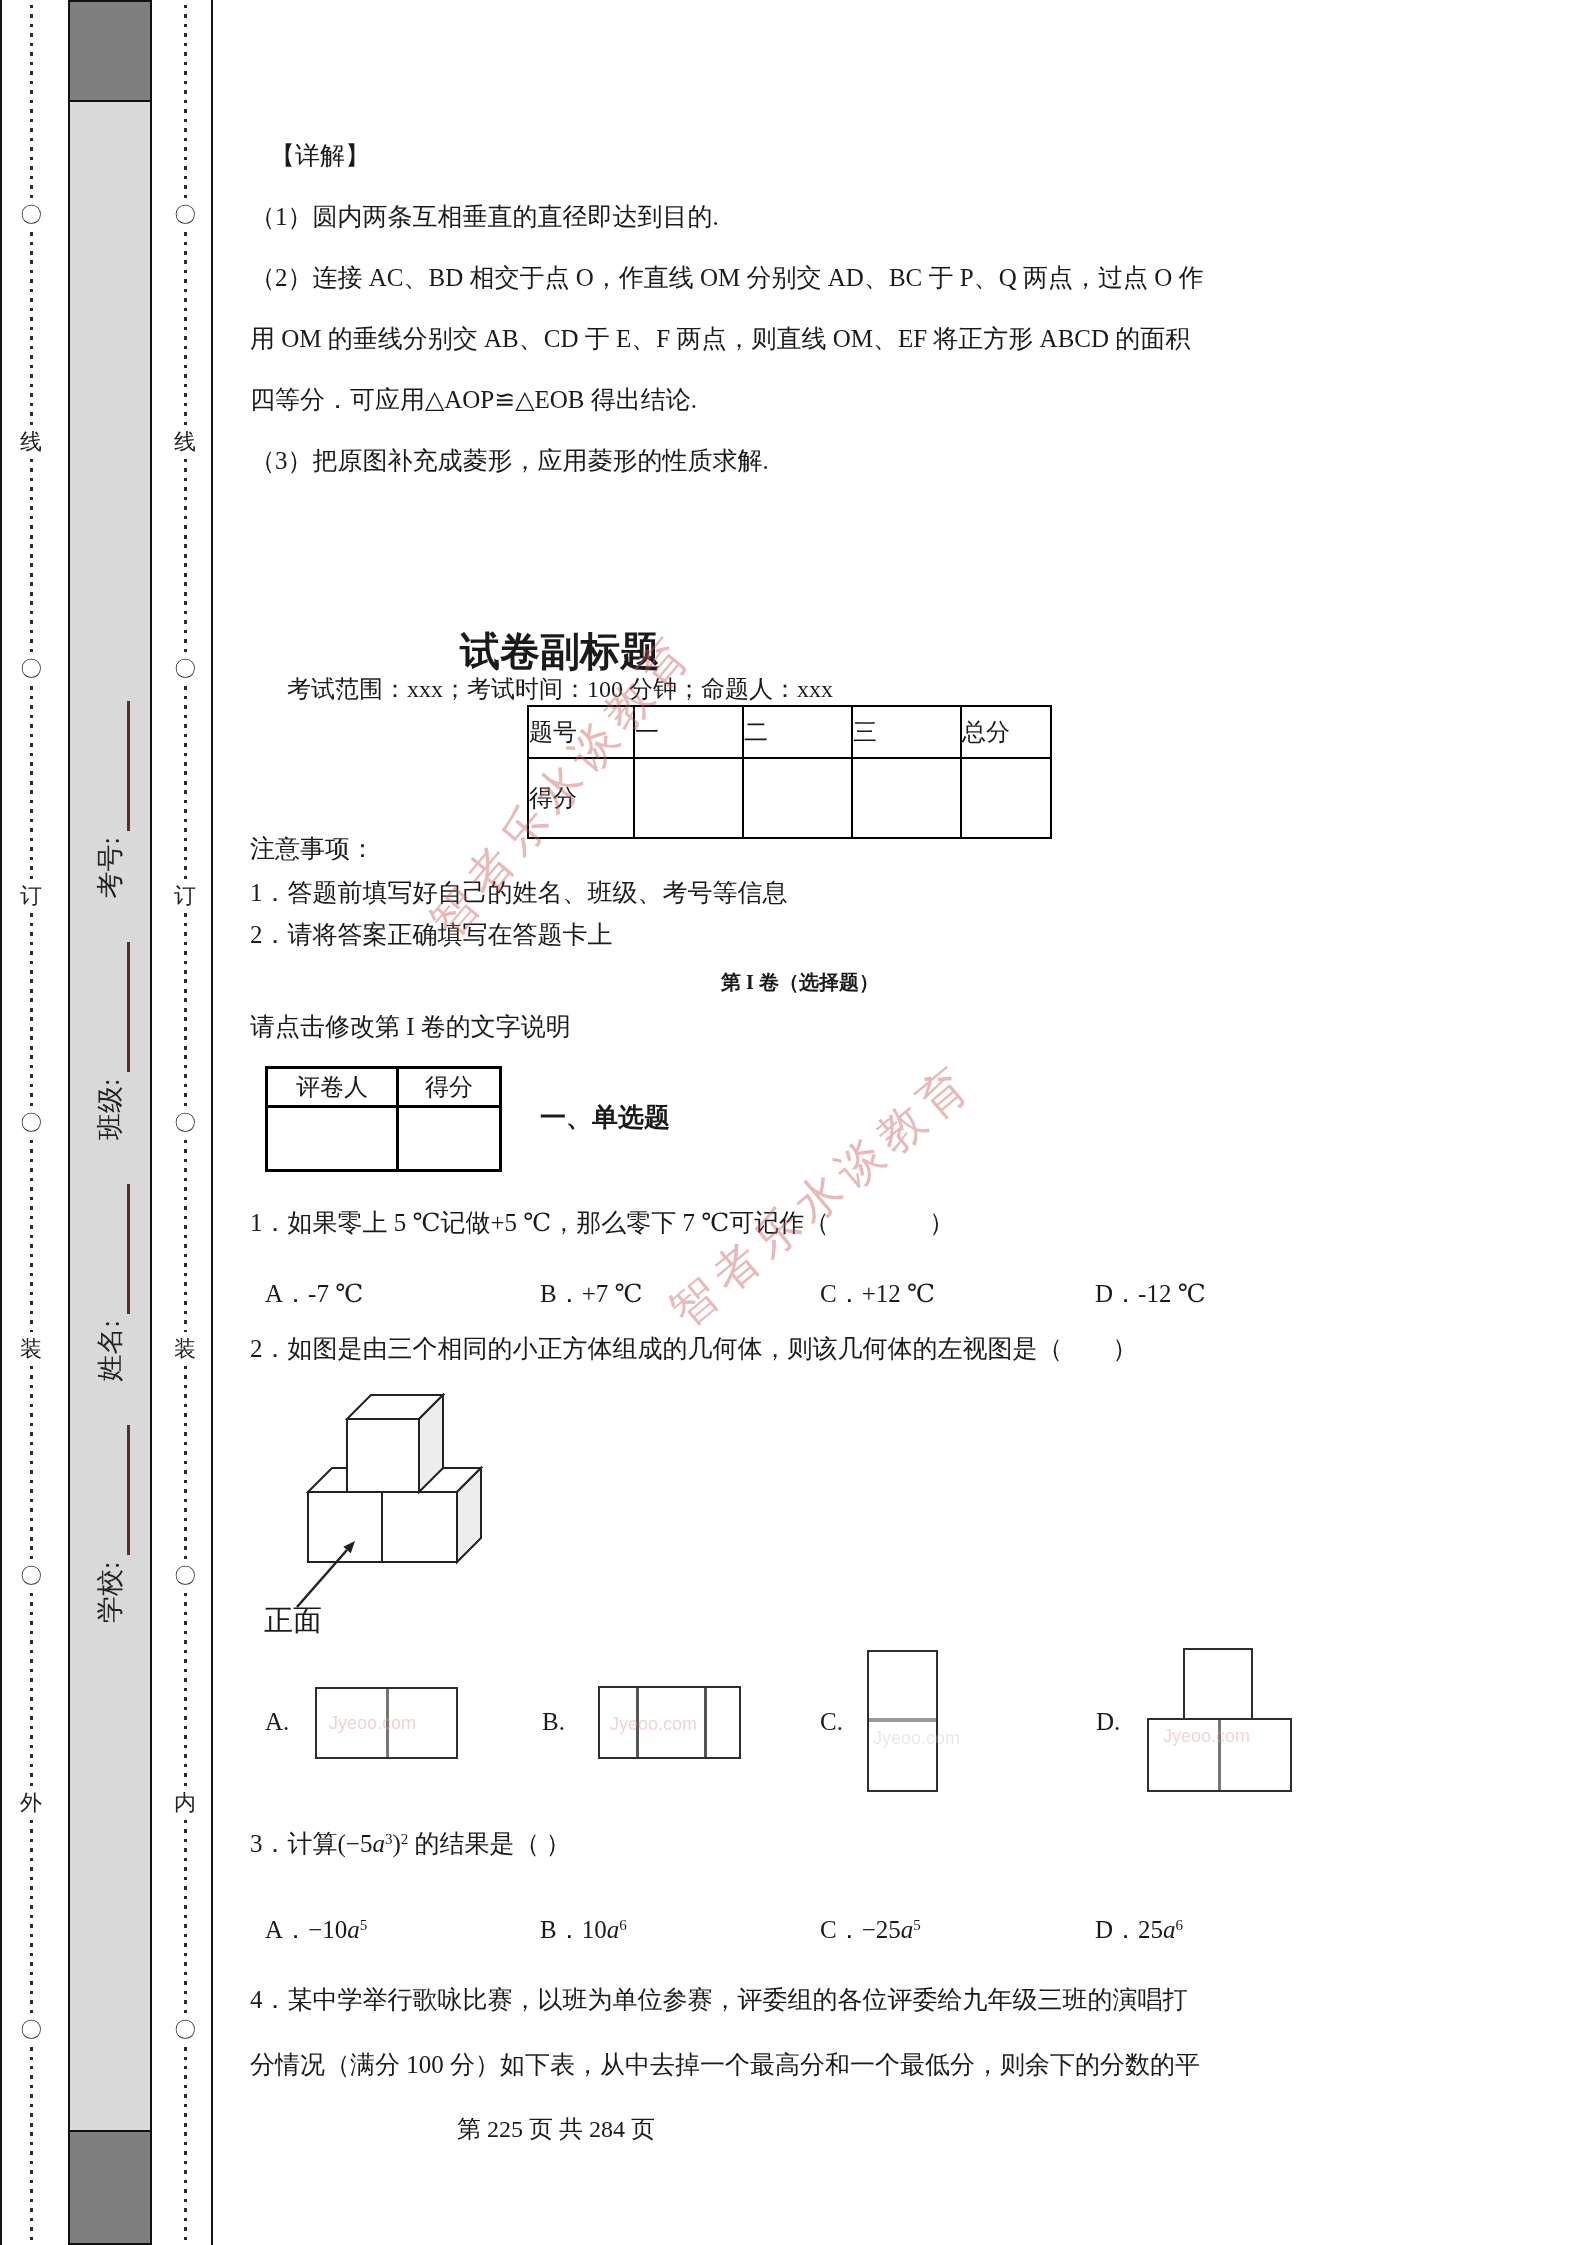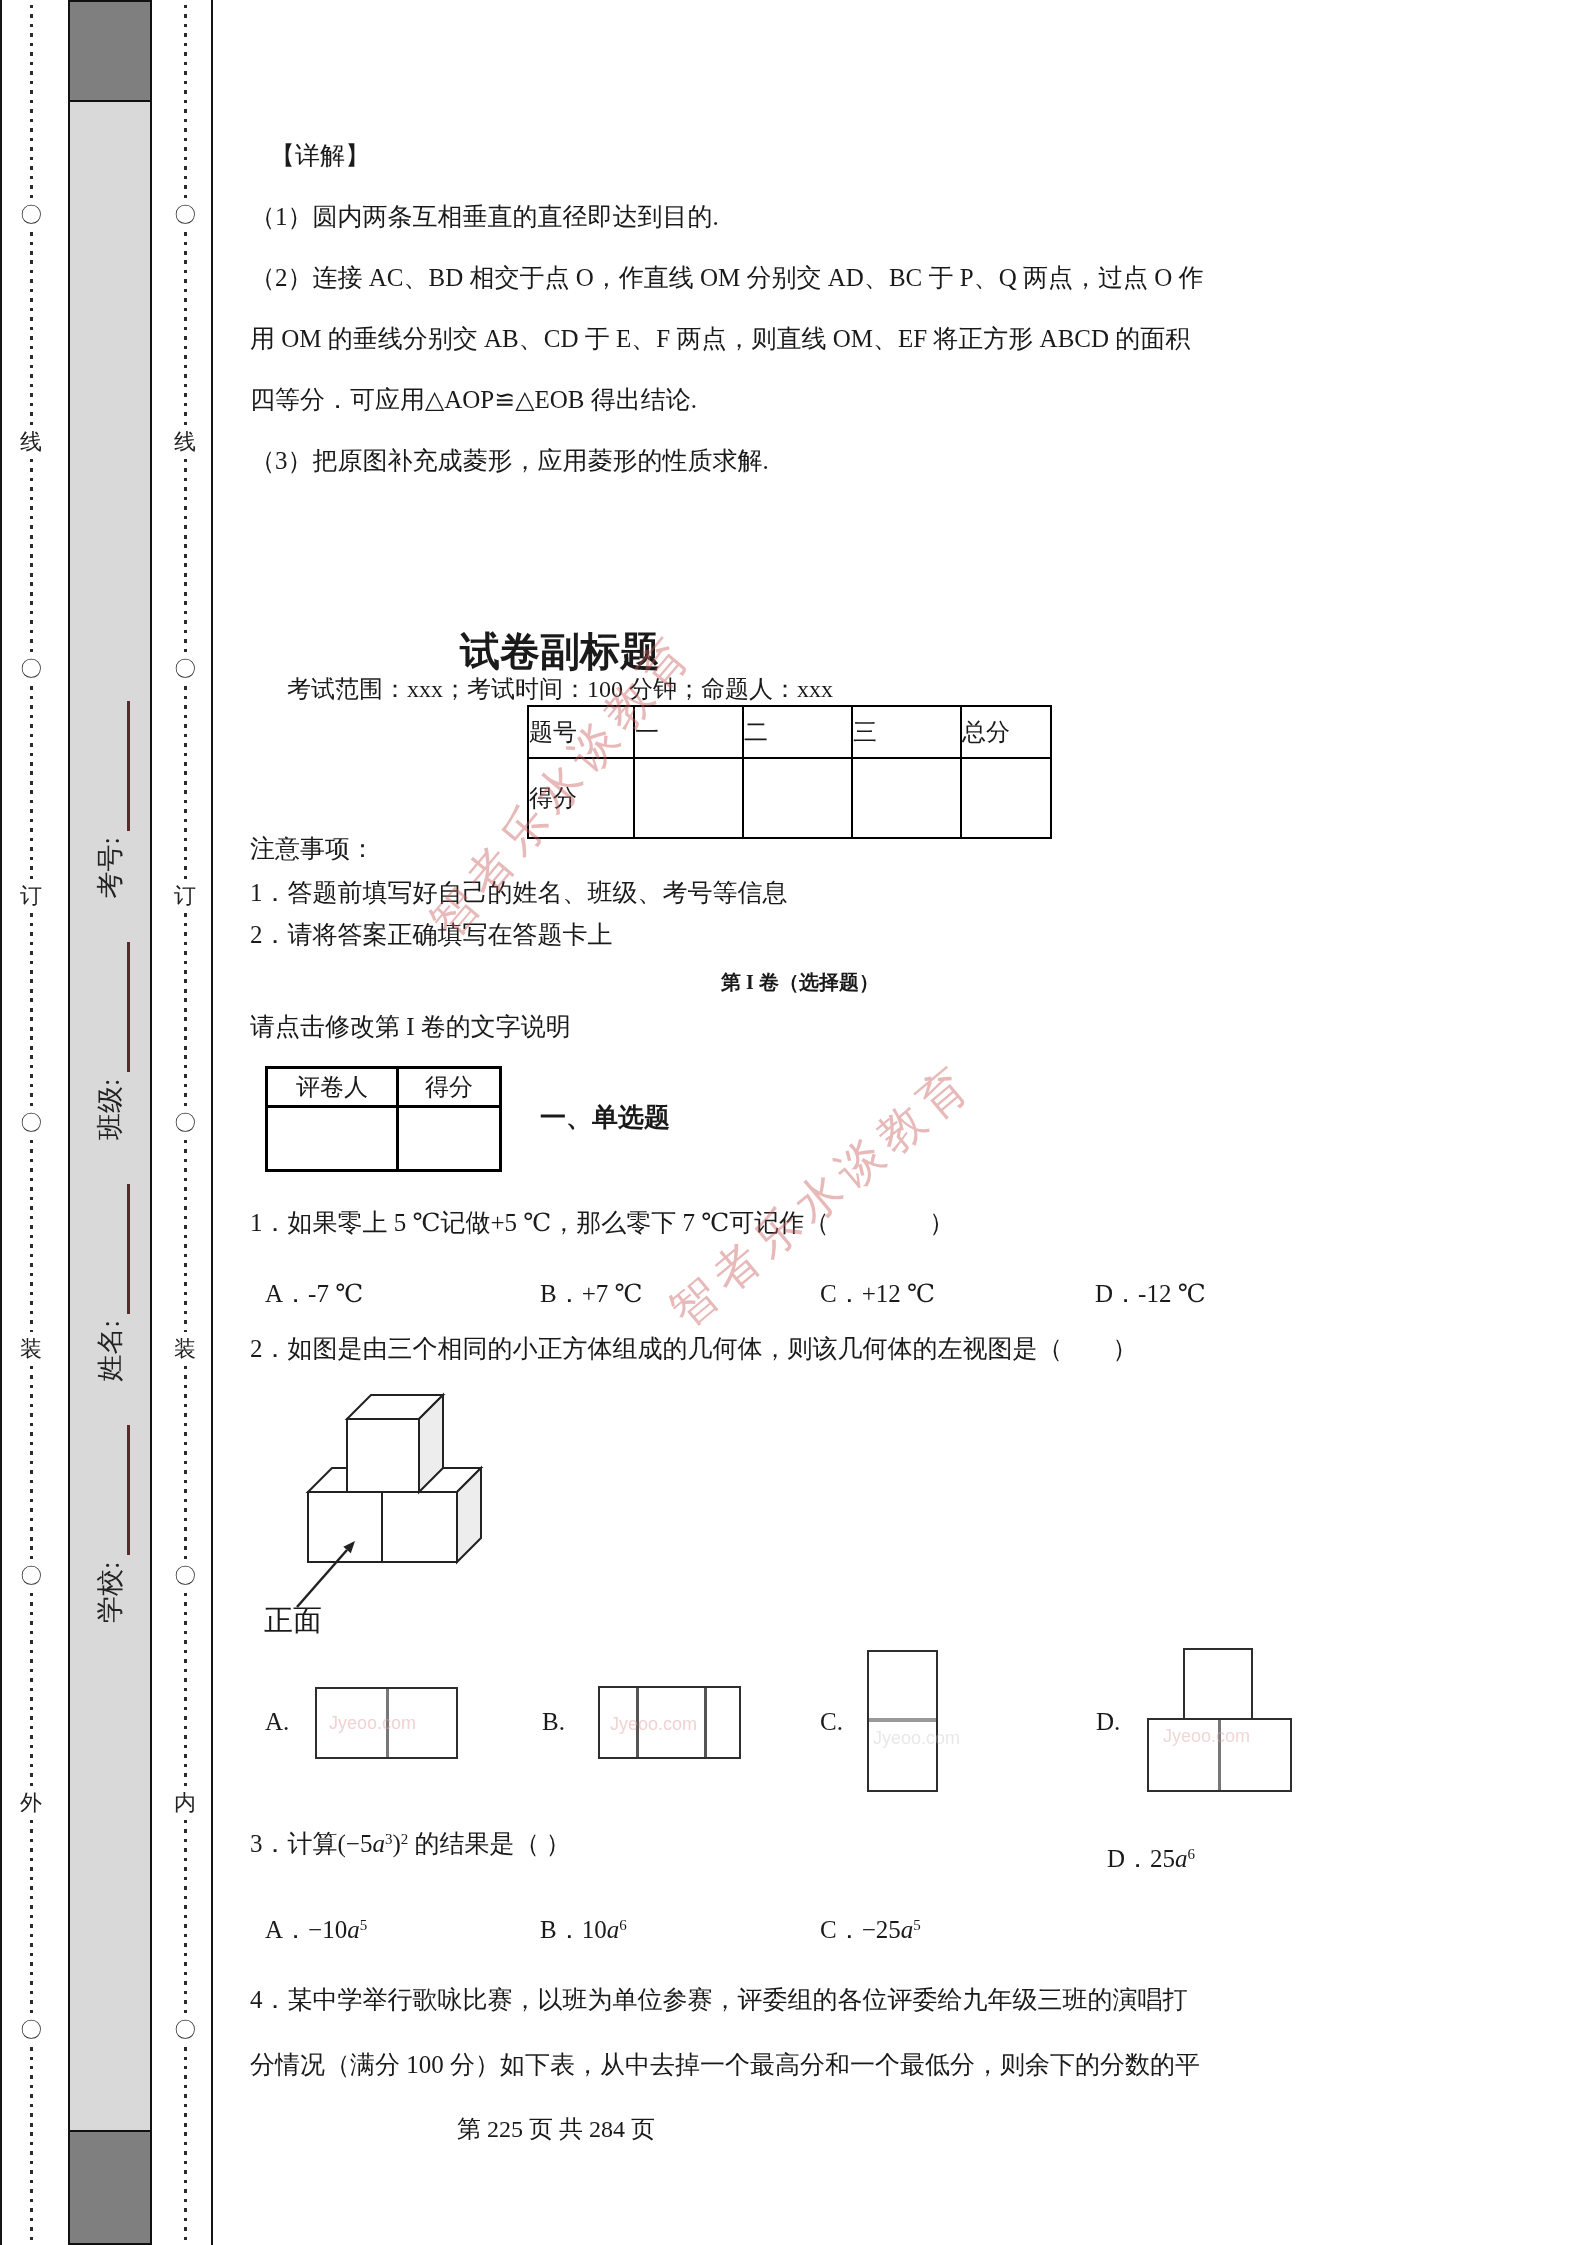--- a/index.html
+++ b/index.html
@@ -226,21 +226,21 @@
   </div>
   <div class="abs t25" style="left:265px;top:1916px;">
     <span>A．</span><span>−10</span><i class="v">a</i><sup class="e">5</sup>
   </div>
   <div class="abs t25" style="left:540px;top:1916px;">
     <span>B．</span><span>10</span><i class="v">a</i><sup class="e">6</sup>
   </div>
   <div class="abs t25" style="left:820px;top:1916px;">
     <span>C．</span><span>−25</span><i class="v">a</i><sup class="e">5</sup>
   </div>
-  <div class="abs t25" style="left:1095px;top:1845px;margin-left:12px;">
+  <div class="abs t25" style="left:1095px;top:1916px;">
     <span>D．</span><span>25</span><i class="v">a</i><sup class="e">6</sup>
   </div>
 
   <div class="abs t25" style="left:250px;top:1986px;">4．某中学举行歌咏比赛，以班为单位参赛，评委组的各位评委给九年级三班的演唱打</div>
   <div class="abs t25" style="left:250px;top:2051px;">分情况（满分 100 分）如下表，从中去掉一个最高分和一个最低分，则余下的分数的平</div>
 
   <div class="abs t24 ctr" style="left:156px;top:2116px;width:800px;">第 225 页 共 284 页</div>
 
   <div class="stamp" style="left:562px;top:786px;">智者乐水谈教育</div>
   <div class="stamp" style="left:822px;top:1196px;transform:translate(-50%,-50%) rotate(-40deg);">智者乐水谈教育</div>

